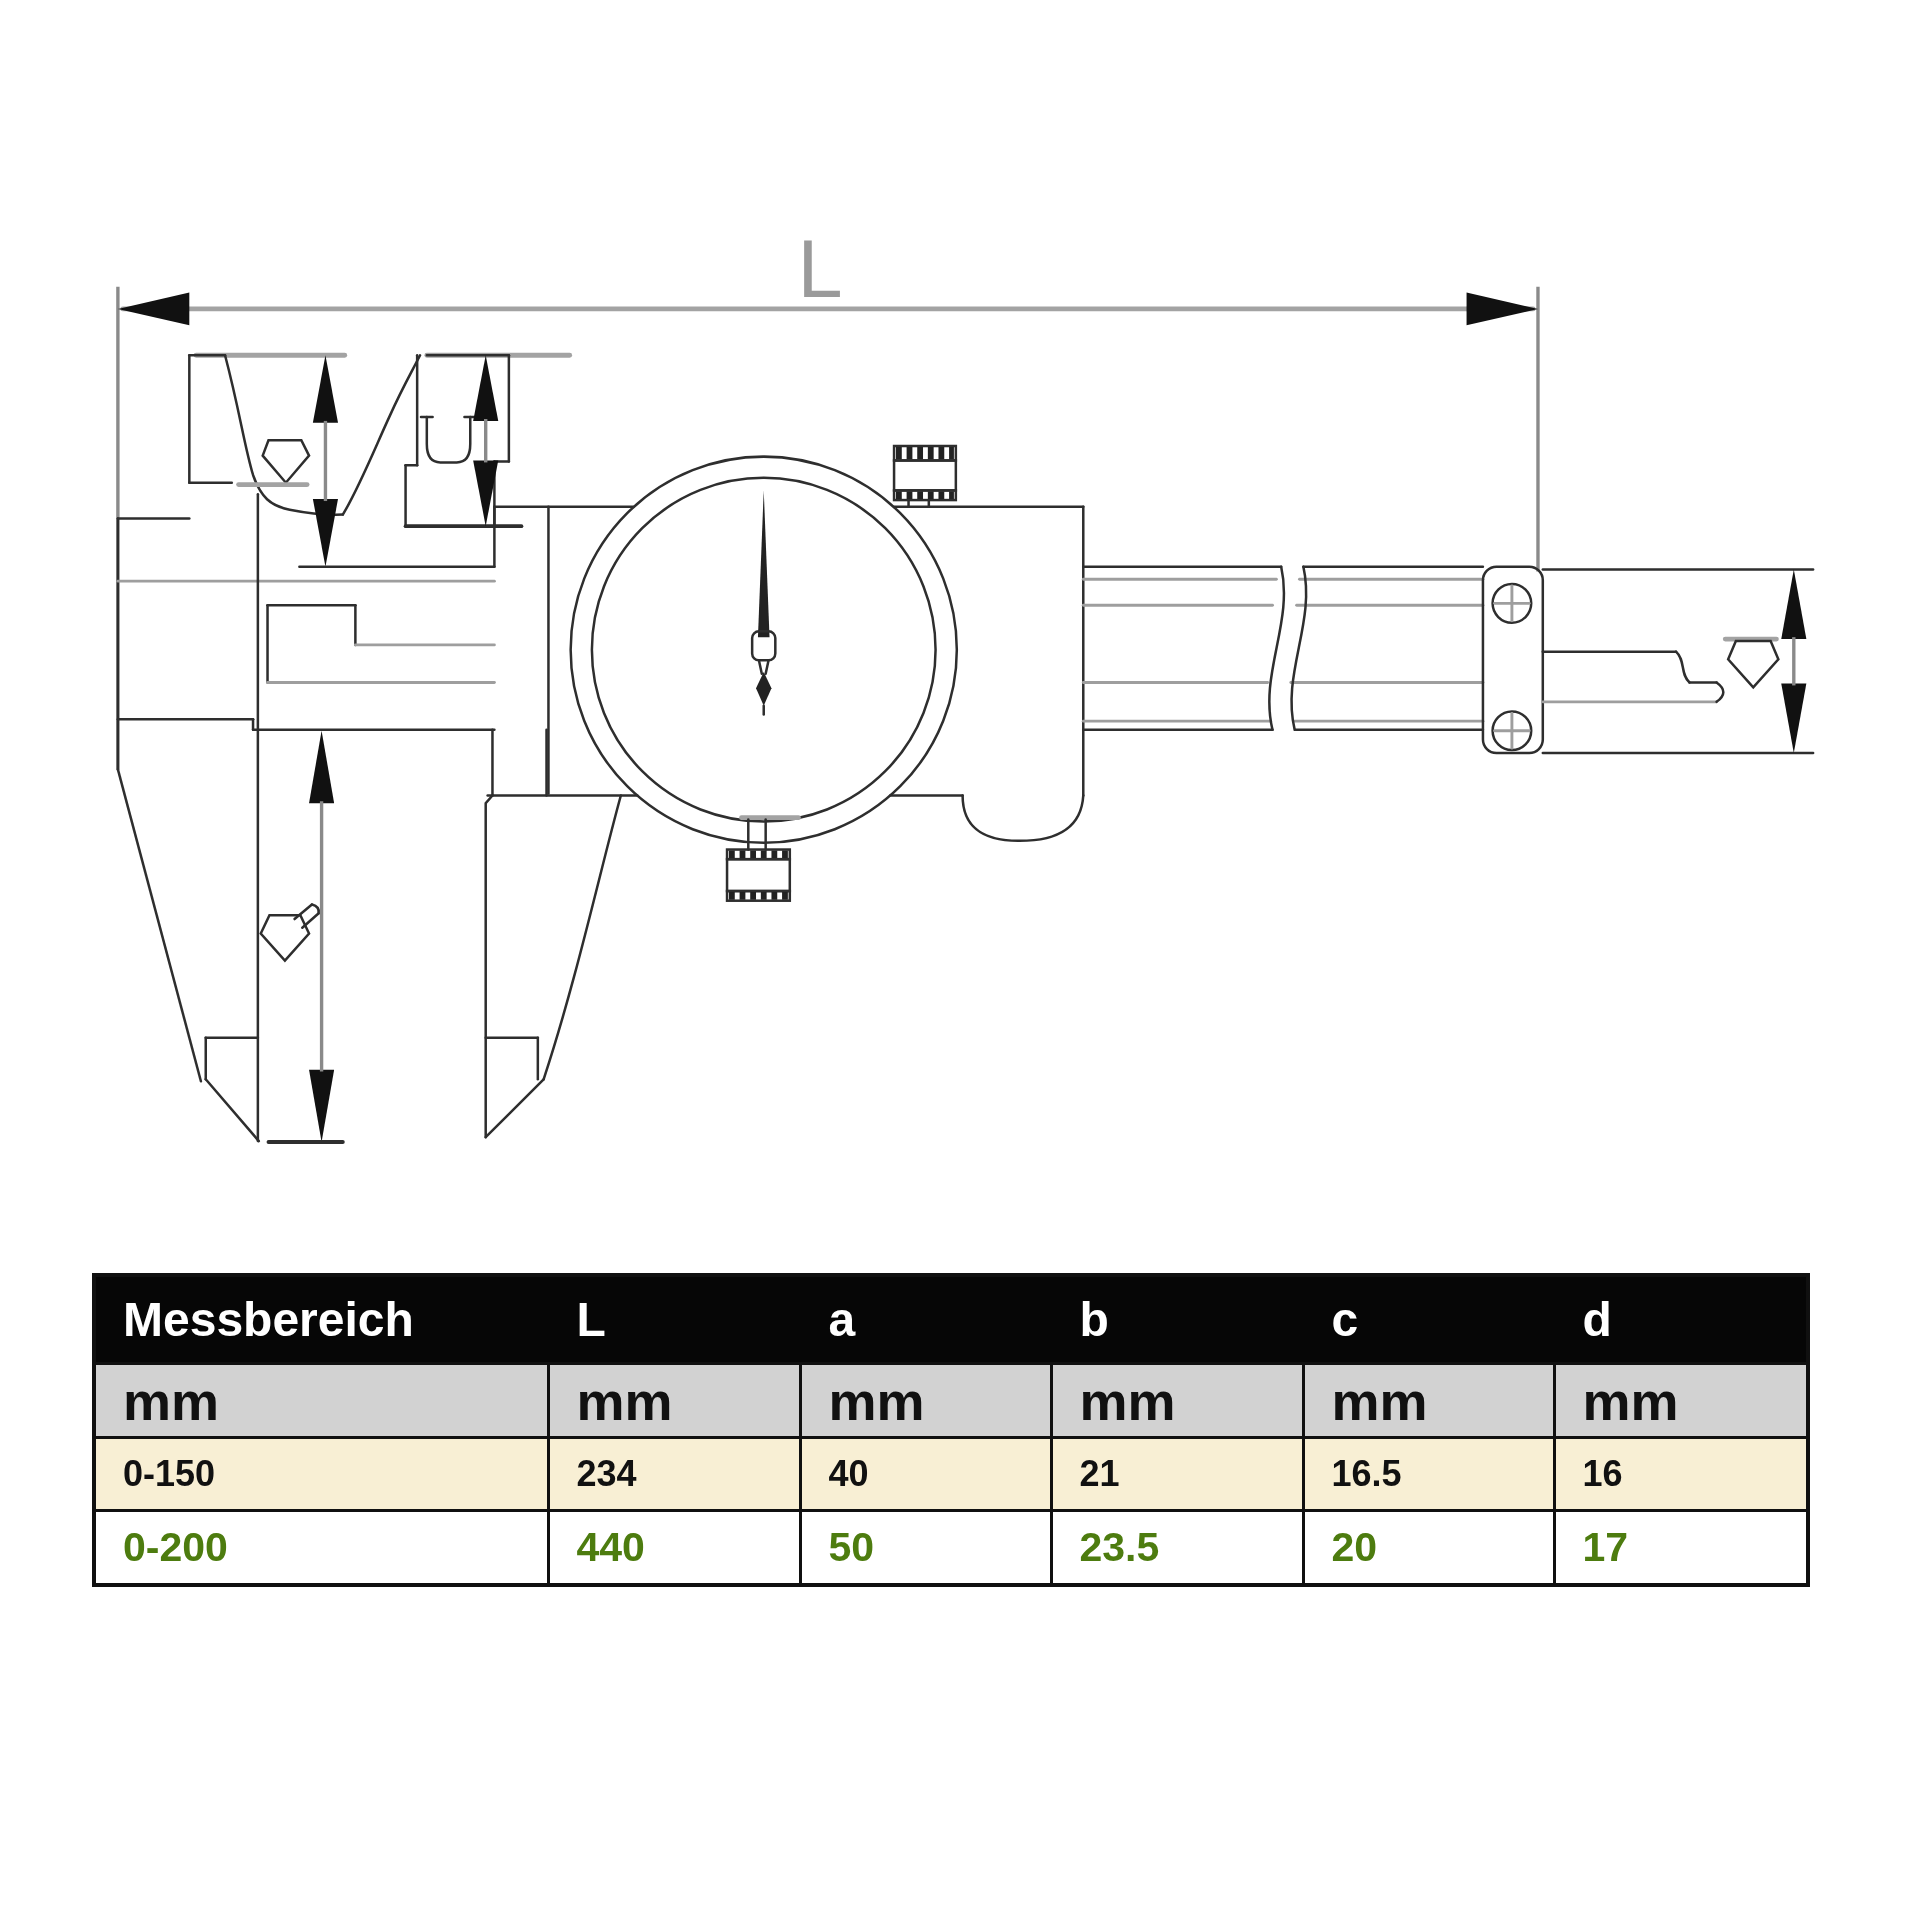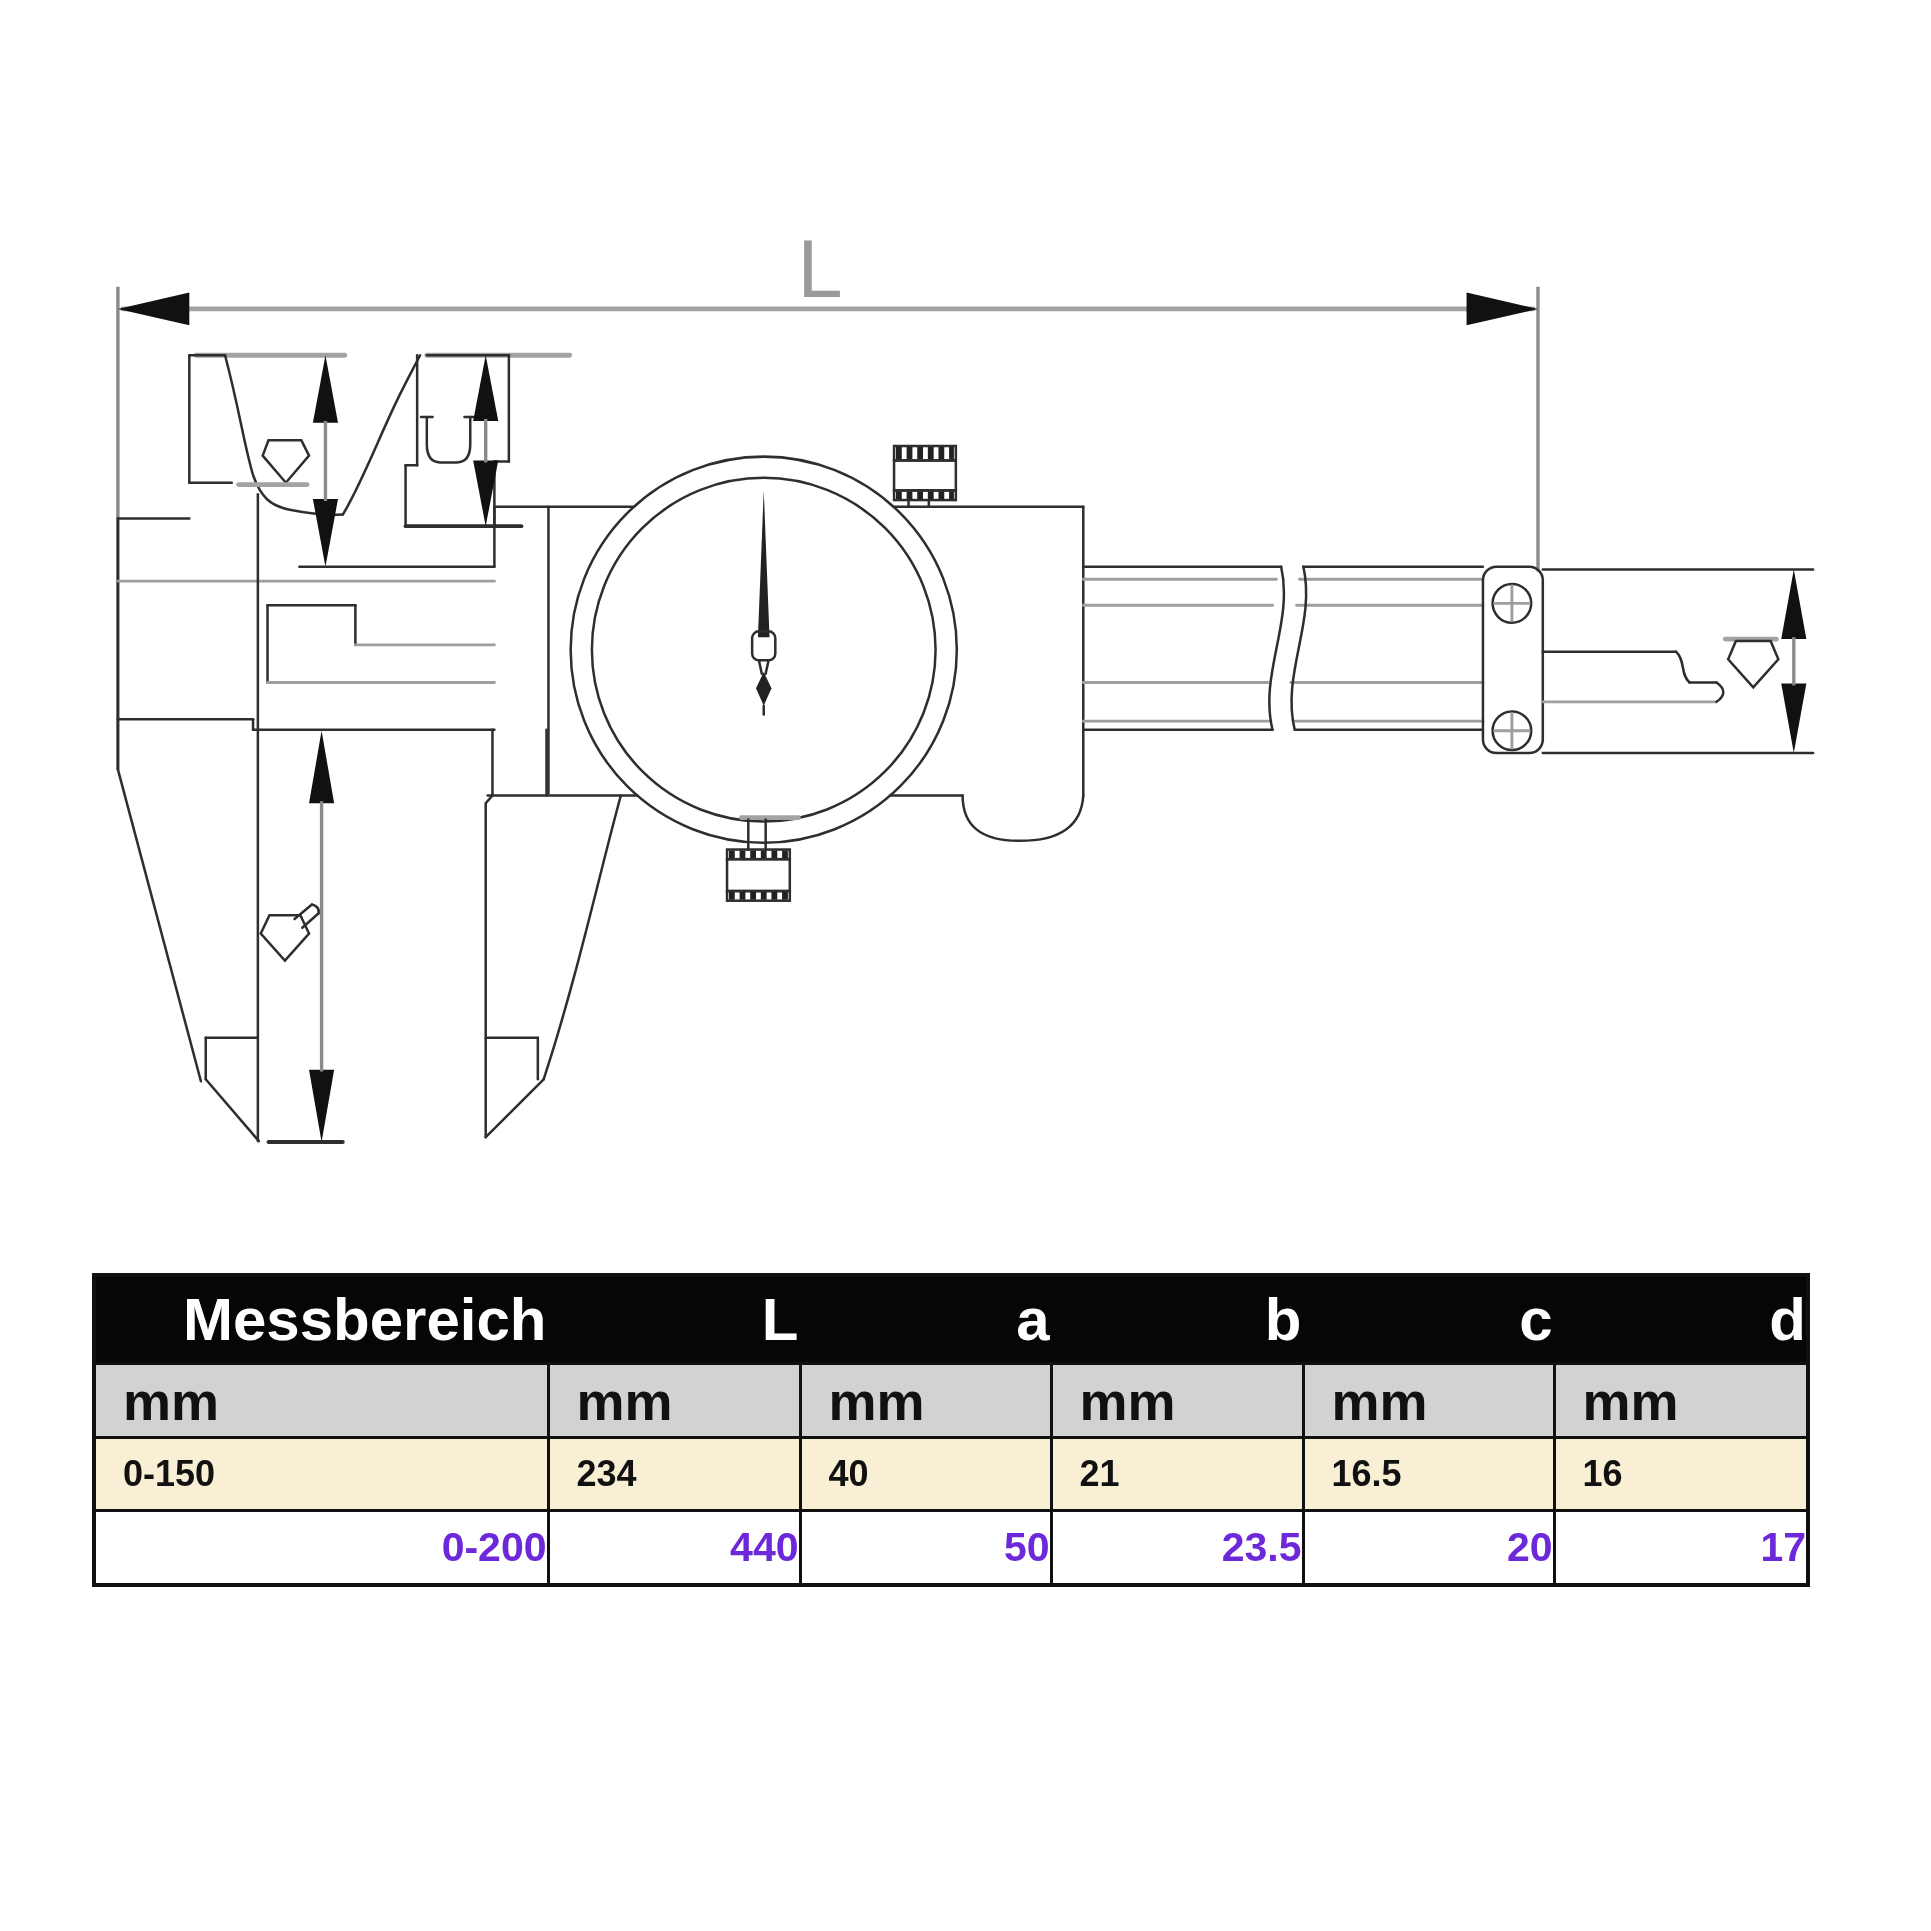--- a/index.html
+++ b/index.html
@@ -2,24 +2,24 @@
 <html><head>
 <meta charset="utf-8">
 <style>
   html,body{margin:0;padding:0;background:#fff;}
   body{width:1931px;height:1931px;position:relative;font-family:"Liberation Sans",sans-serif;}
   .drawing-wrap{position:absolute;left:0;top:0;width:1931px;height:1255px;}
   .spec-table-wrap{position:absolute;left:92px;top:1273px;}
   table.spec{border-collapse:collapse;table-layout:fixed;width:1714px;}
   table.spec td,table.spec th{border:3.9px solid #101010;padding:0 0 0 27px;text-align:left;vertical-align:middle;overflow:hidden;white-space:nowrap;}
   table.spec{border:4.8px solid #101010;}
-  tr.hdr th{background:#060606;color:#ffffff;font-size:60px;font-weight:bold;height:85px;border-color:#060606;border-bottom-color:#101010;text-align:right;}
+  tr.hdr th{background:#060606;color:#ffffff;font-size:48px;font-weight:bold;height:85px;border-color:#060606;border-bottom-color:#101010;}
   tr.unit td{background:#d2d2d2;color:#111;font-size:54px;font-weight:bold;height:71px;}
   tr.r-odd td{background:#f8efd4;color:#111;font-size:36px;font-weight:bold;height:70px;}
-  tr.r-even td{background:#ffffff;color:#6d28d9;font-size:41px;font-weight:bold;height:71px;text-align:right;}
+  tr.r-even td{background:#ffffff;color:#4d7c0f;font-size:41px;font-weight:bold;height:71px;}
   svg .blk{stroke:#2e2e2e;stroke-width:2.6;fill:none;stroke-linecap:round;}
   svg .blk4{stroke:#2e2e2e;stroke-width:4;fill:none;stroke-linecap:round;}
   svg .gry{stroke:#9e9e9e;stroke-width:3;fill:none;stroke-linecap:round;}
   svg .gry5{stroke:#a3a3a3;stroke-width:5;fill:none;stroke-linecap:round;}
   svg .dim{stroke:#8a8a8a;stroke-width:3.5;fill:none;}
   svg .ah{fill:#111;stroke:none;}
   svg .knurl{stroke:#222;stroke-dasharray:6 5;fill:none;}
 </style>
 </head>
 <body>

